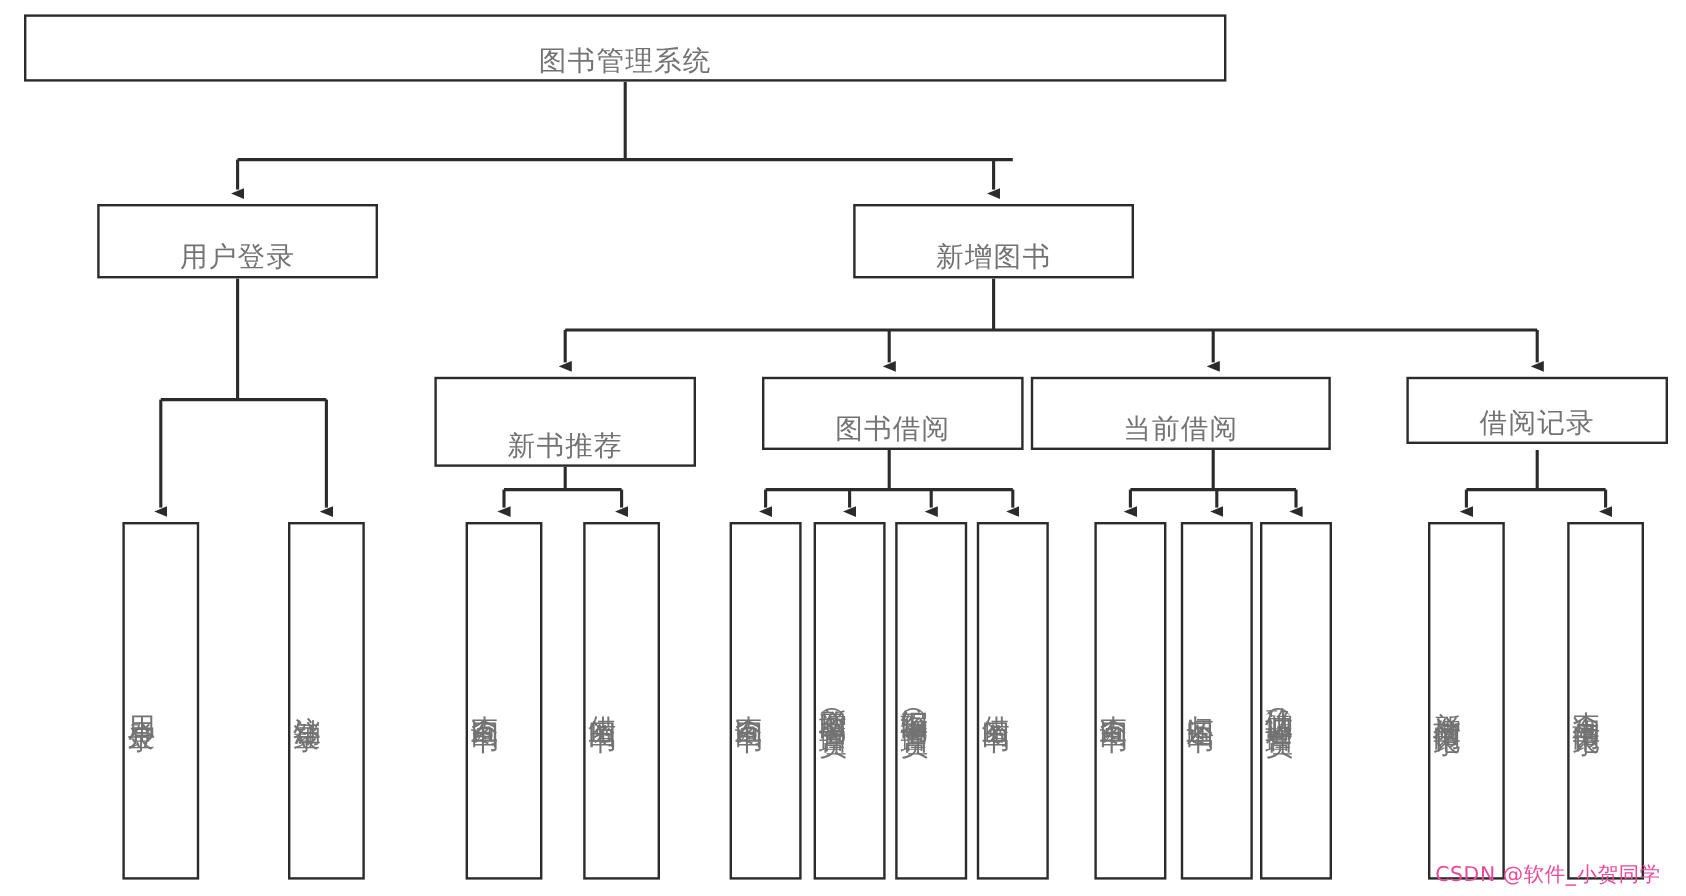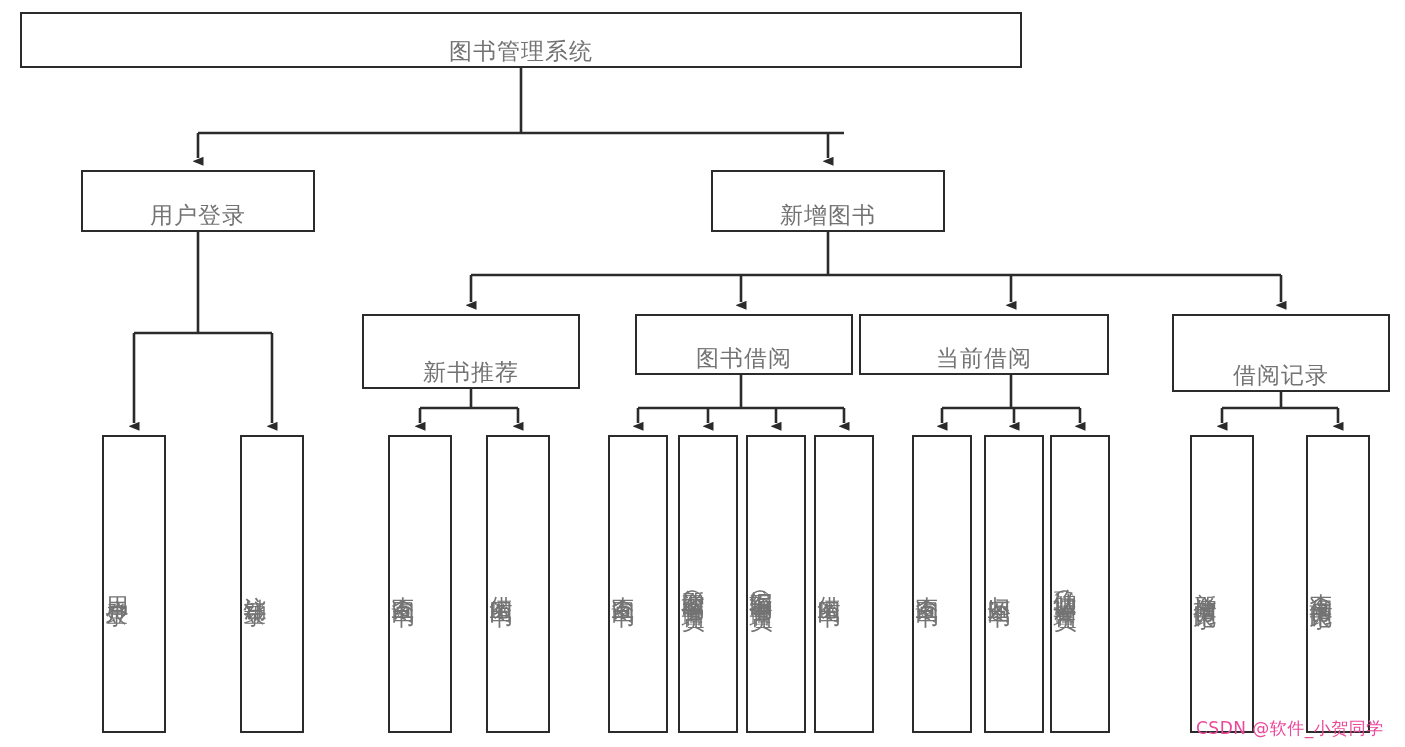--- a/index.html
+++ b/index.html
@@ -134,21 +134,21 @@
 
   <div class="node horiz" style="left: 362px; top: 314px; width: 218px; height: 75px;">
     <span class="lbl">新书推荐</span>
   </div>
   <div class="node horiz" style="left: 635px; top: 314px; width: 218px; height: 61px;">
     <span class="lbl">图书借阅</span>
   </div>
   <div class="node horiz" style="left: 859px; top: 314px; width: 250px; height: 61px;">
     <span class="lbl">当前借阅</span>
   </div>
-  <div class="node horiz" style="left: 1172px; top: 314px; width: 218px; height: 78px;">
+  <div class="node horiz" style="left: 1172px; top: 314px; width: 218px; height: 56px;">
     <span class="lbl">借阅记录</span>
   </div>
 
   <div class="node vert" style="left: 102px; top: 435px; width: 64px; height: 298px;">
     <span class="lbl">用户登录</span>
   </div>
   <div class="node vert" style="left: 240px; top: 435px; width: 64px; height: 298px;">
     <span class="lbl">注销登录</span>
   </div>
   <div class="node vert" style="left: 388px; top: 435px; width: 64px; height: 298px;">

